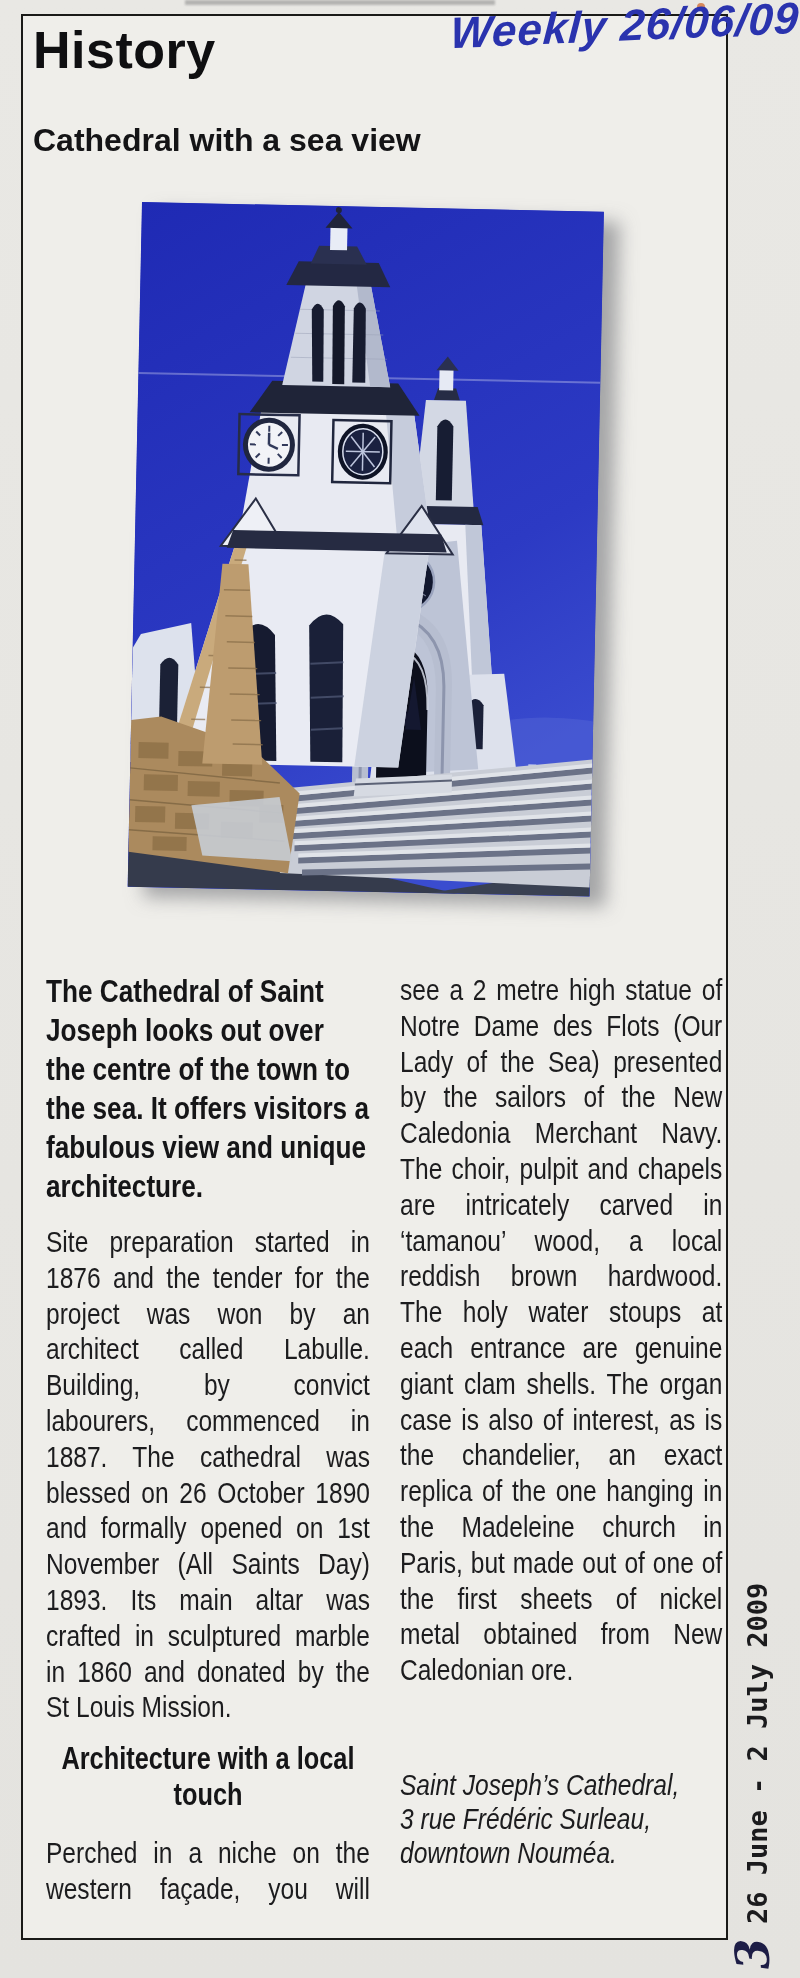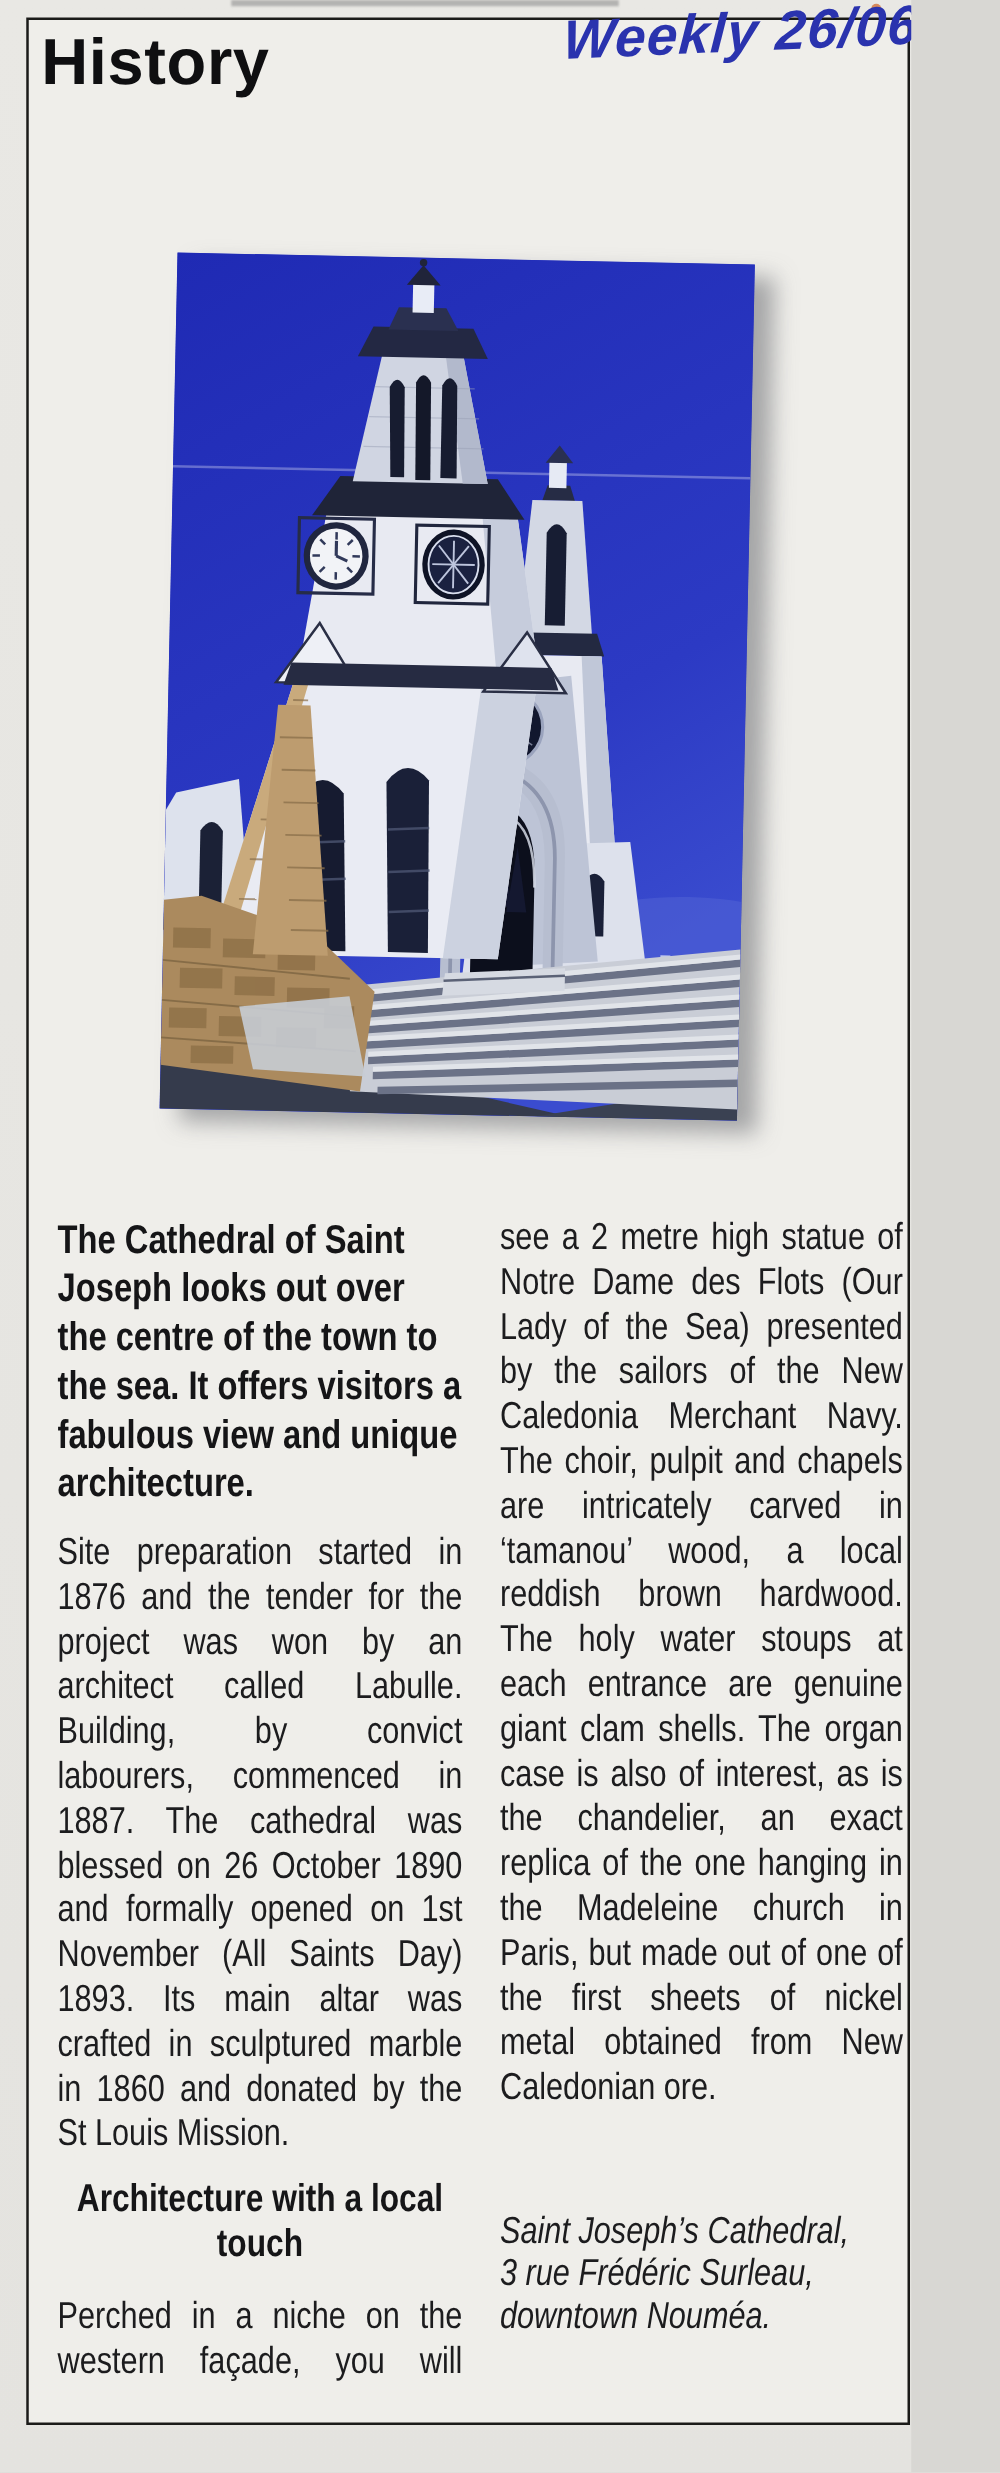--- a/index.html
+++ b/index.html
@@ -1,17 +1,17 @@
 <!DOCTYPE html>
 <html><head>
 <meta charset="utf-8">
 <style>
   html,body{margin:0;padding:0;background:#d8d7d3;}
   .page{
-    position:relative;width:729px;height:1978px;overflow:hidden;
+    position:relative;width:800px;height:1978px;overflow:hidden;
     background:linear-gradient(180deg,#e9e8e4 0%,#e6e5e1 60%,#e4e3df 100%);
     font-family:"Liberation Sans",sans-serif;color:#1c1c1e;
   }
   .frame{
     position:absolute;left:21px;top:14px;width:703px;height:1922px;
     border:2px solid #1a1a18;background:#efeeea;
   }
   .section-title{
     position:absolute;left:10px;top:4px;font-size:52px;font-weight:bold;
     letter-spacing:.5px;color:#0f0f11;
@@ -86,20 +86,21 @@
   <div class="ghost ghost-b"></div>
   <div class="speck speck-orange"></div>
   <div class="speck speck-yellow"></div>
   <div class="speck speck-dark"></div>
   <div class="speck speck-yellow2"></div>
   <div class="speck speck-ink"></div>
 
   <div class="frame">
 
     <div class="section-title">History</div>
+    <div class="headline">Cathedral with a sea view</div>
 
     <figure class="photo" style="margin:0" aria-label="Saint Joseph's Cathedral seen from below against a deep blue sky">
       <svg viewBox="0 0 462 685" preserveAspectRatio="none">
         <defs>
           <linearGradient id="sky" x1="0" y1="0" x2="0.4" y2="1">
             <stop offset="0" stop-color="#1f2ab4"></stop>
             <stop offset="0.7" stop-color="#2c3ac4"></stop>
             <stop offset="1" stop-color="#3a4ccf"></stop>
           </linearGradient>
         </defs>

